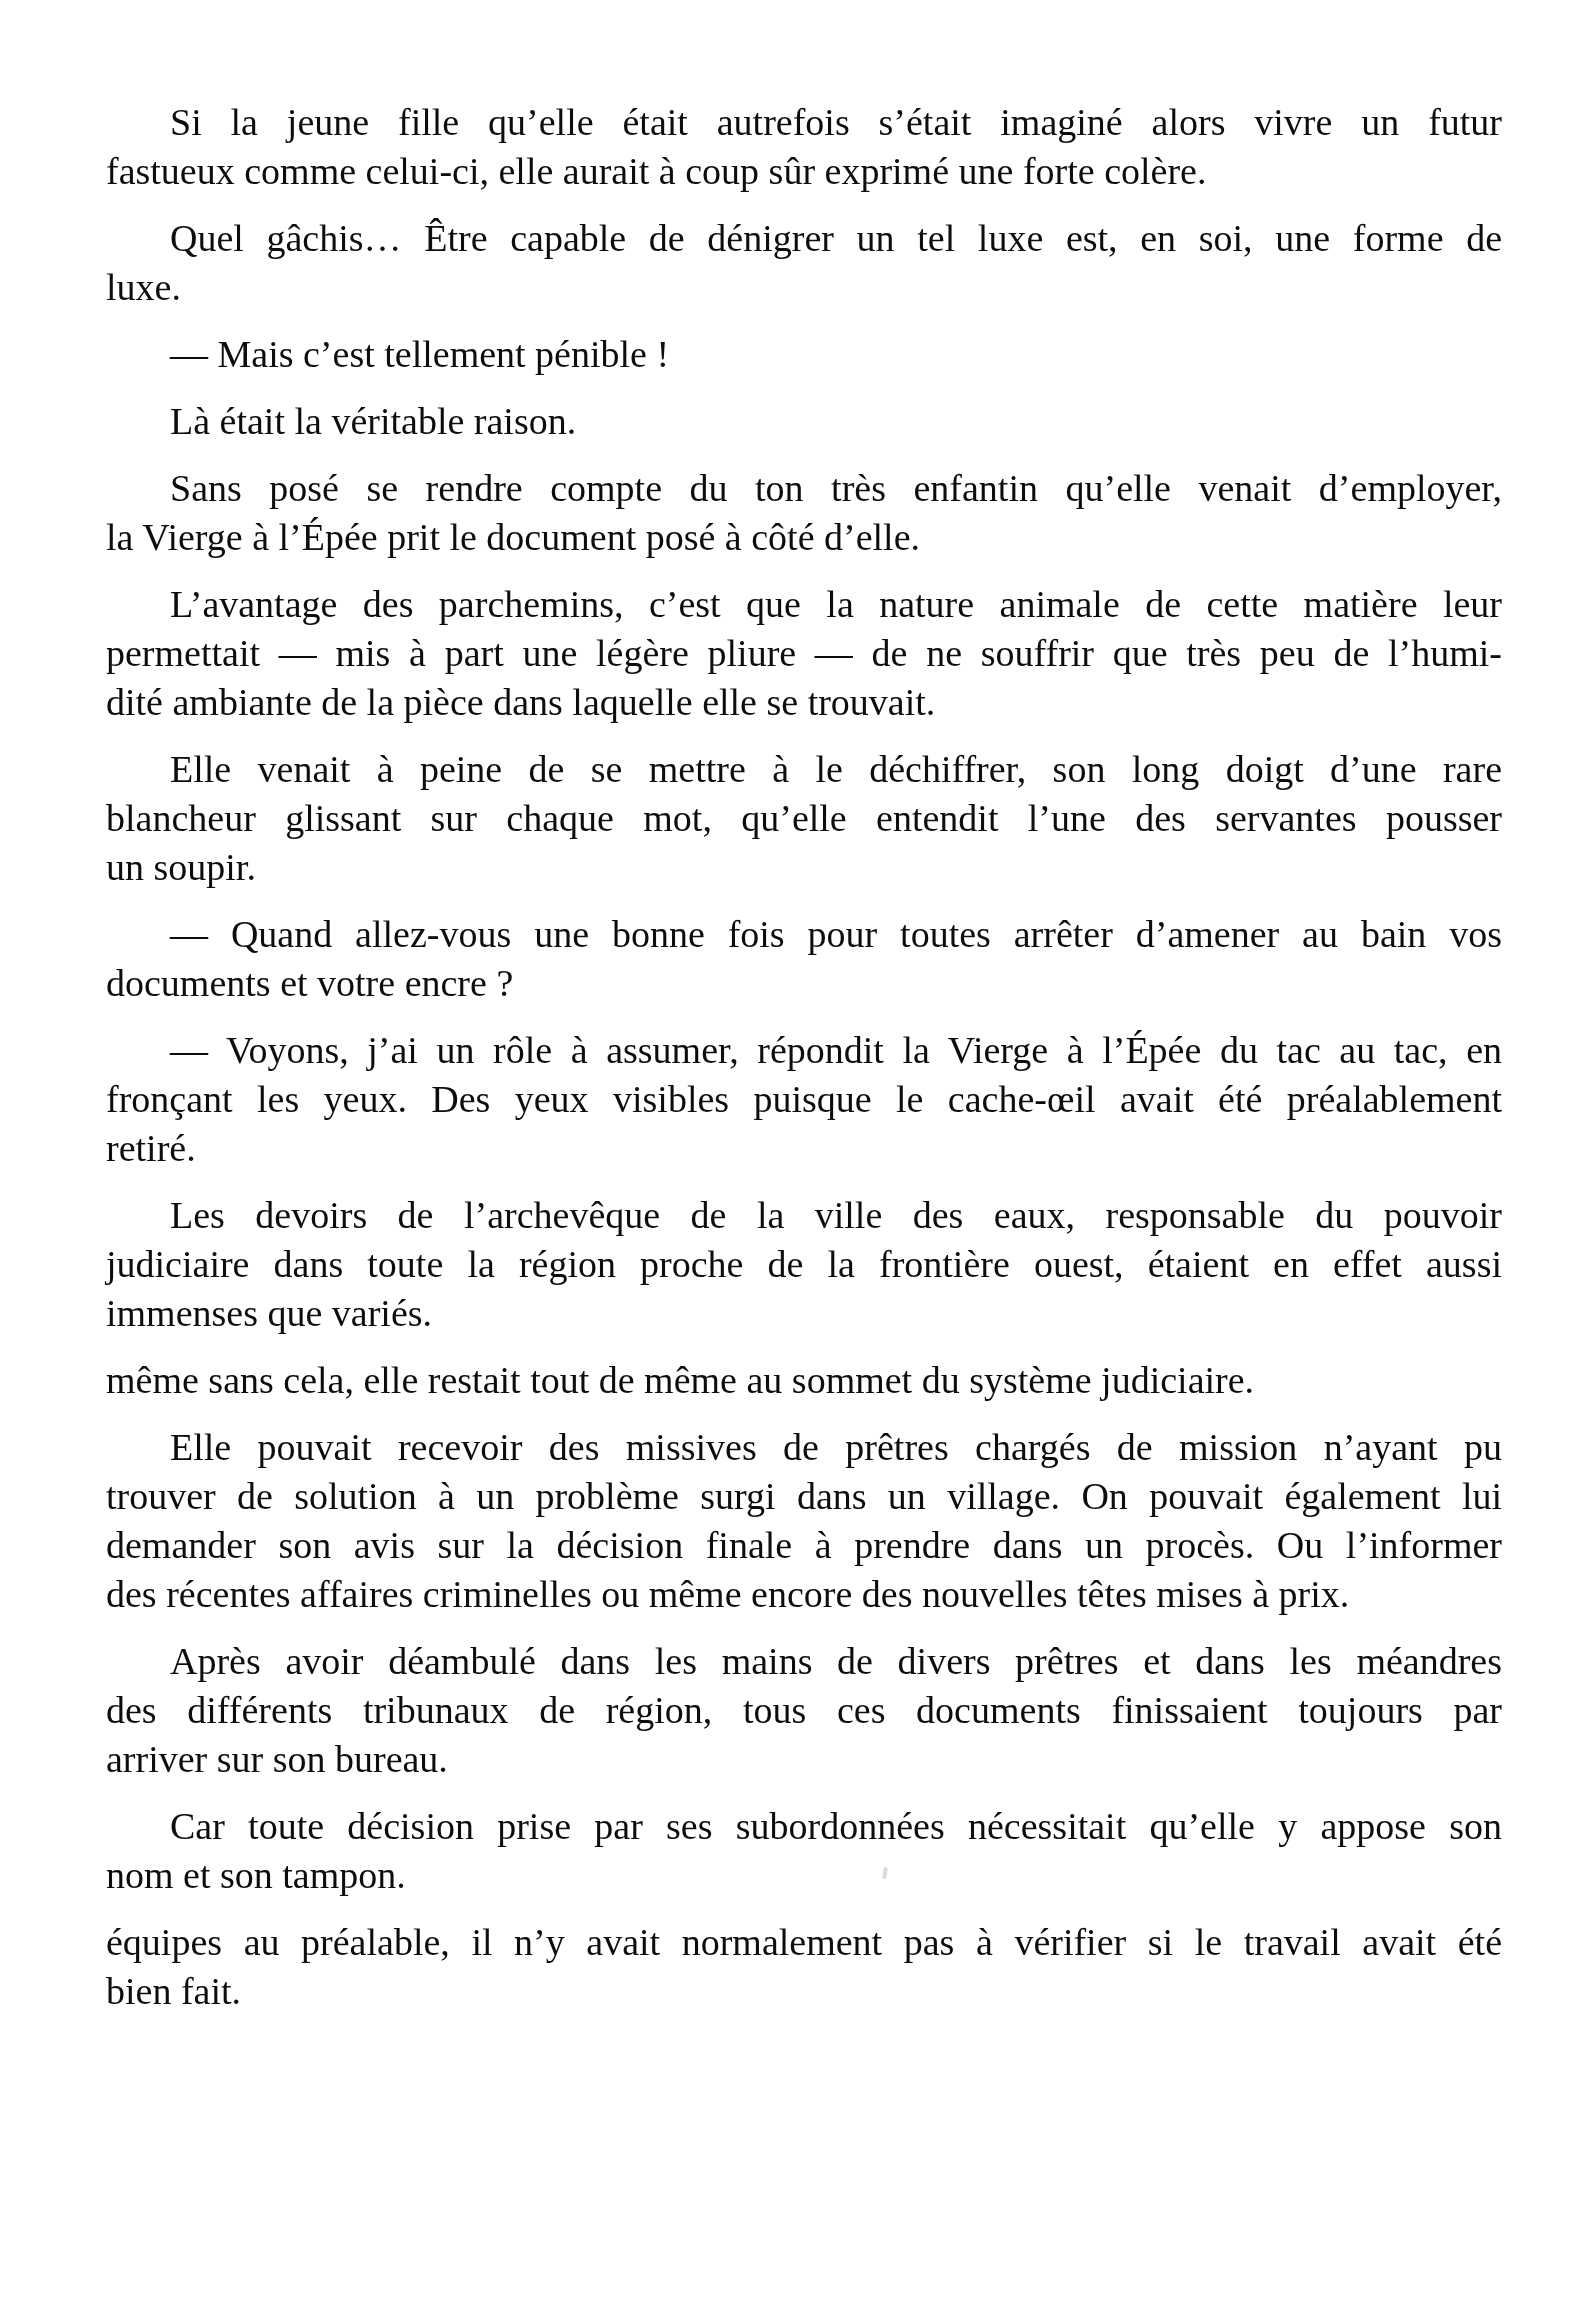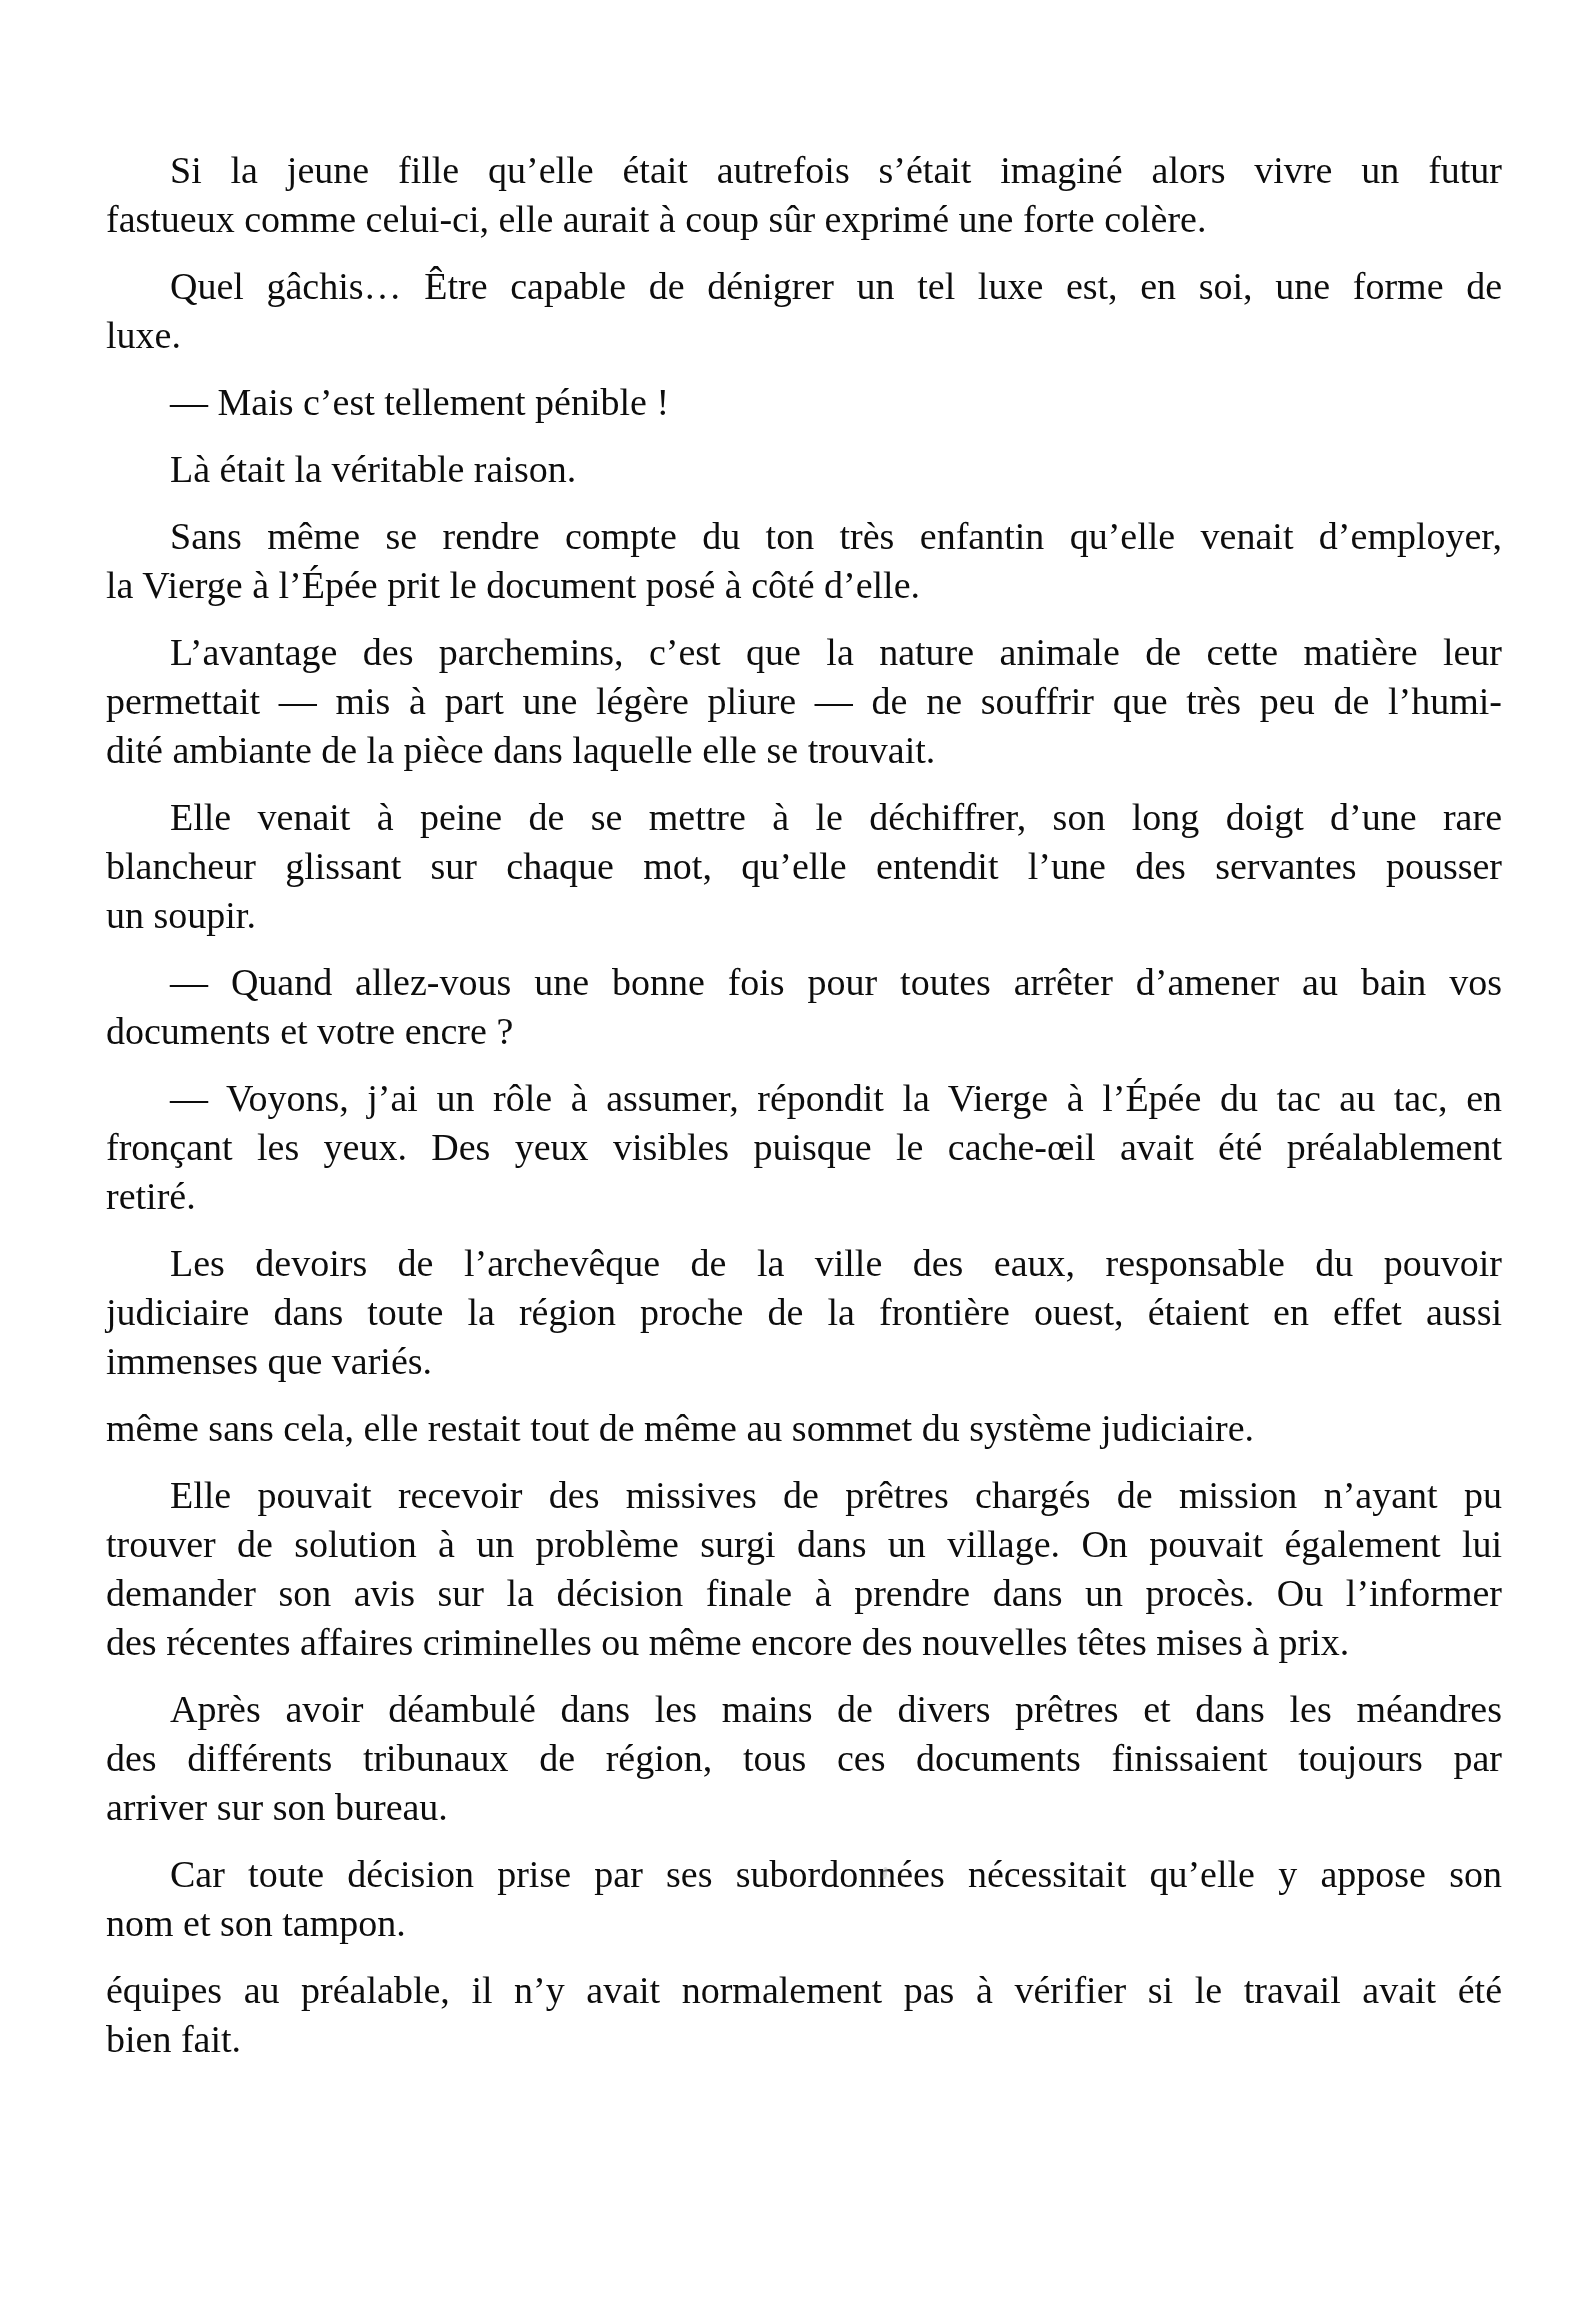--- a/index.html
+++ b/index.html
@@ -49,37 +49,37 @@
     background: #bdbdbd;
     border-radius: 2.5px;
     transform: rotate(7deg);
     opacity: 0.55;
   }
 </style>
 </head>
 <body>
 
 <div class="page" style="background: rgb(255, 255, 255);">
-  <div class="text-block" style="color: rgb(13, 13, 13); margin-top: 48px;">
+  <div class="text-block" style="color: rgb(13, 13, 13);">
       <div class="para">
         <div class="line first">Si la jeune fille qu’elle était autrefois s’était imaginé alors vivre un futur</div>
         <div class="line last">fastueux comme celui-ci, elle aurait à coup sûr exprimé une forte colère.</div>
       </div>
       <div class="para">
         <div class="line first">Quel gâchis… Être capable de dénigrer un tel luxe est, en soi, une forme de</div>
         <div class="line last">luxe.</div>
       </div>
       <div class="para">
         <div class="line first last">— Mais c’est tellement pénible !</div>
       </div>
       <div class="para">
         <div class="line first last">Là était la véritable raison.</div>
       </div>
       <div class="para">
-        <div class="line first">Sans même se rendre compte du ton très enfantin qu’elle venait d’employer,</div>
+        <div class="line first">Sans posé se rendre compte du ton très enfantin qu’elle venait d’employer,</div>
         <div class="line last">la Vierge à l’Épée prit le document posé à côté d’elle.</div>
       </div>
       <div class="para">
         <div class="line first">L’avantage des parchemins, c’est que la nature animale de cette matière leur</div>
         <div class="line">permettait — mis à part une légère pliure — de ne souffrir que très peu de l’humi-</div>
         <div class="line last">dité ambiante de la pièce dans laquelle elle se trouvait.</div>
       </div>
       <div class="para">
         <div class="line first">Elle venait à peine de se mettre à le déchiffrer, son long doigt d’une rare</div>
         <div class="line">blancheur glissant sur chaque mot, qu’elle entendit l’une des servantes pousser</div>

